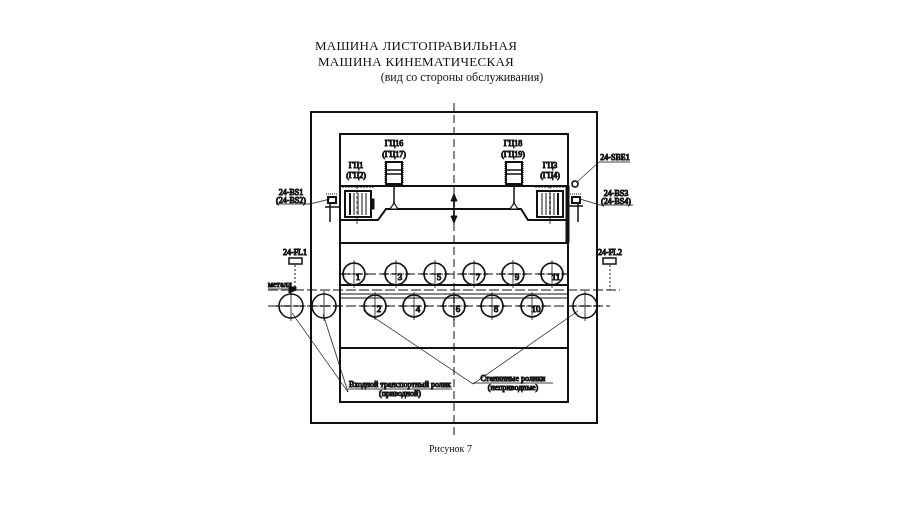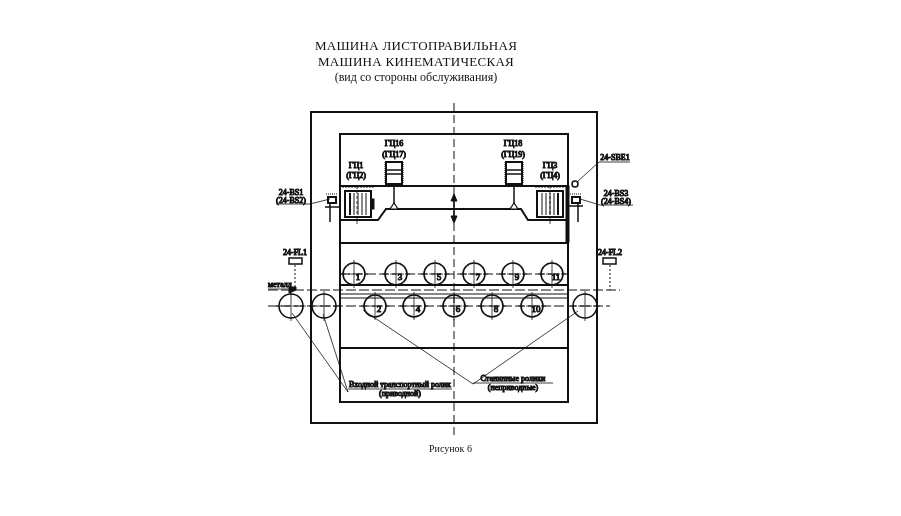--- a/index.html
+++ b/index.html
@@ -1,20 +1,20 @@
 <!DOCTYPE html>
 <html><head>
 <meta charset="utf-8">
 <style>
   html, body { margin:0; padding:0; background:#ffffff; }
   body { width:901px; height:516px; position:relative; overflow:hidden; font-family:"Liberation Serif", serif; }
   .title { position:absolute; left:0; width:832px; text-align:center; color:#111; font-family:"Liberation Serif", serif; }
   #t1 { top:38px; font-size:13px; letter-spacing:0.3px; }
   #t2 { top:54px; font-size:13px; letter-spacing:0.3px; }
-  #t3 { top:70px; font-size:12px; }
+  #t3 { top:70px; font-size:12px;padding-left:46px; }
   #caption { position:absolute; left:0; width:901px; top:443px; text-align:center; font-size:10px; color:#111; }
   svg { position:absolute; left:0; top:0; }
   svg text { font-family:"Liberation Serif", serif; fill:#111; }
   .num { fill:#2a3a8c; font-size:9px; }
   .lbl { font-size:8px; }
 </style>
 </head>
 <body>
 
 <div id="t1" class="title">МАШИНА ЛИСТОПРАВИЛЬНАЯ</div>
@@ -229,13 +229,13 @@
   <text class="lbl" x="295" y="255" text-anchor="middle" font-size="7">24-FL1</text>
   <text class="lbl" x="610" y="255" text-anchor="middle" font-size="7">24-FL2</text>
   <text class="lbl" x="268" y="287" font-size="7">металл</text>
 
   <text class="lbl" x="400" y="387" text-anchor="middle" font-size="6.5">Входной транспортный ролик</text>
   <text class="lbl" x="400" y="396" text-anchor="middle" font-size="6.5">(приводной)</text>
   <text class="lbl" x="513" y="381" text-anchor="middle" font-size="6.5">Станинные ролики</text>
   <text class="lbl" x="513" y="390" text-anchor="middle" font-size="6.5">(неприводные)</text>
 </svg>
 
-<div id="caption">Рисунок 6</div>
+<div id="caption">Рисунок 7</div>
 
 </body></html>

